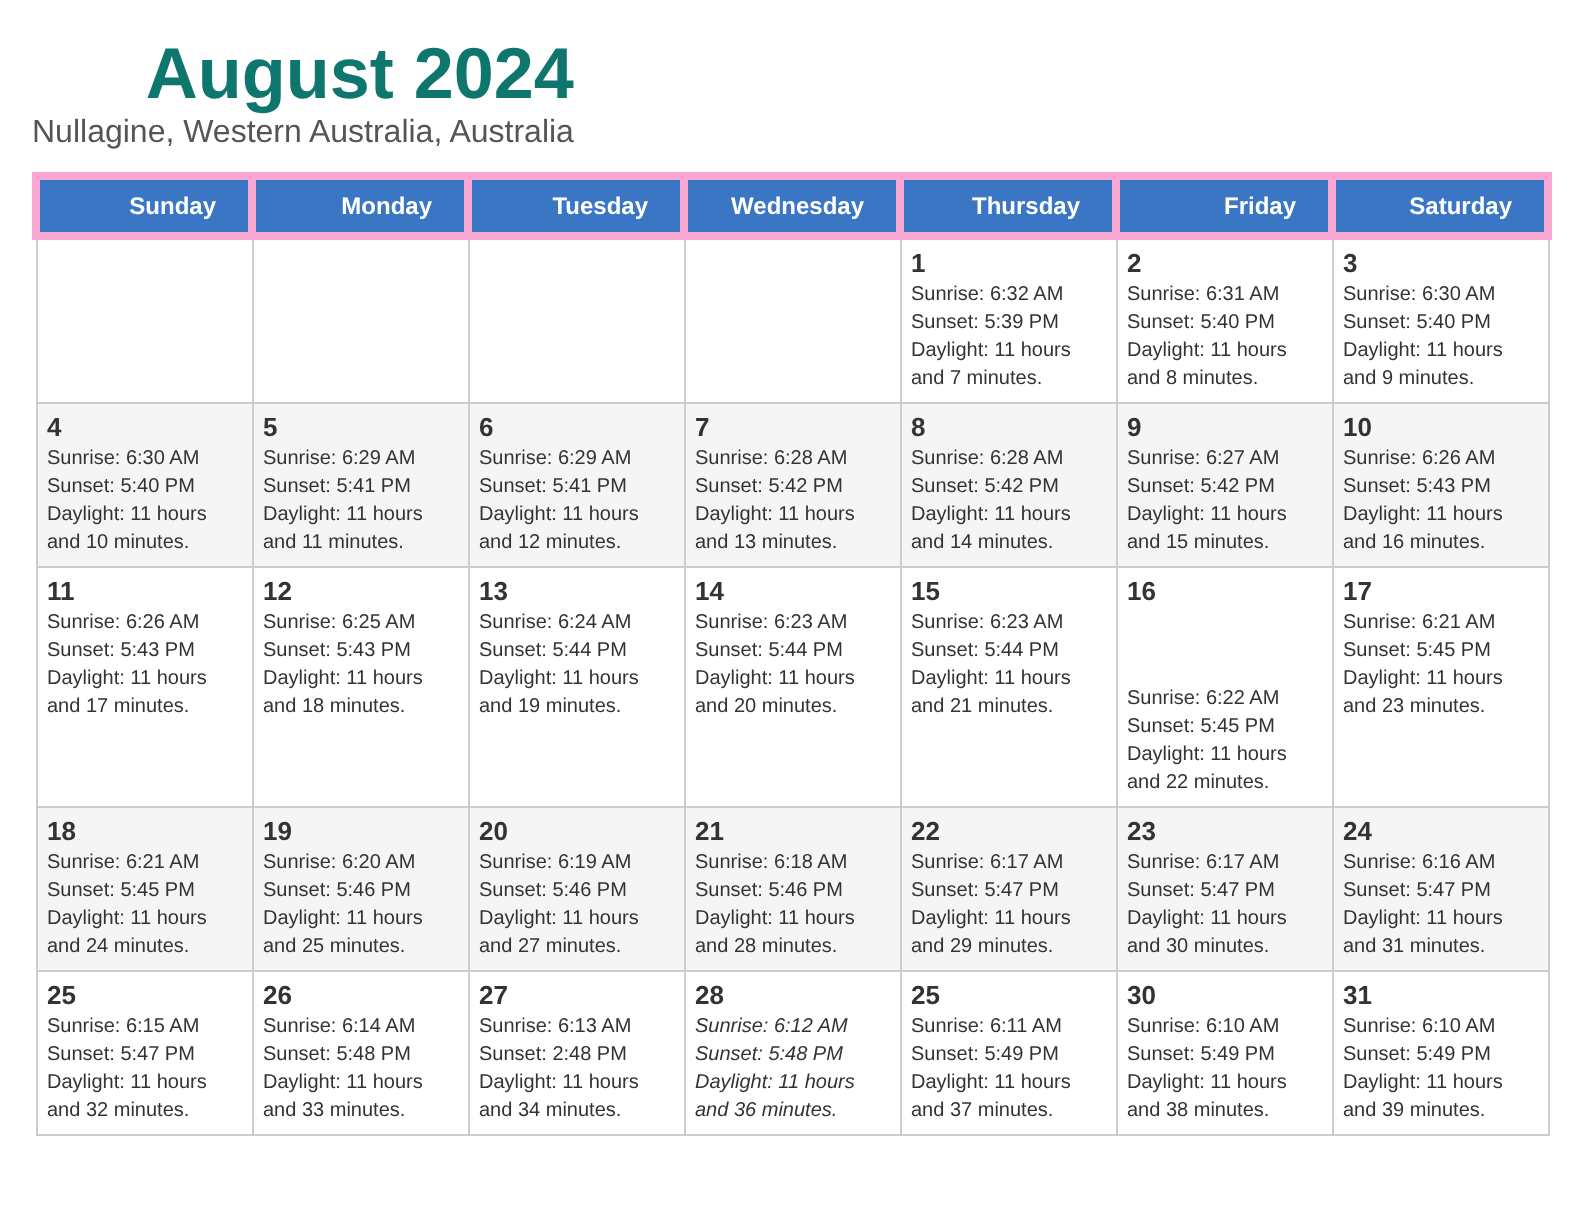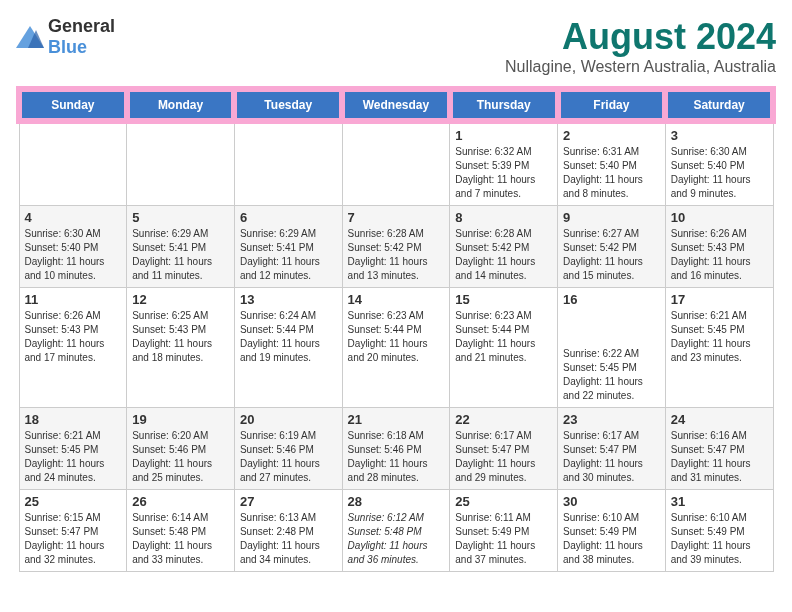--- a/index.html
+++ b/index.html
@@ -39,24 +39,24 @@
     }
     table {
       width: 100%;
       border-collapse: collapse;
       font-size: 11px;
     }
     thead tr th {
       background-color: #3a76c4;
       color: #fff;
       padding: 6px 16px;
-      text-align: center;
+      text-align: right;
       font-size: 12px;
       font-weight: bold;
-      border: 6px solid #f9a8d4;
+      border: 4px solid #f9a8d4;
     }
     tbody tr td {
       border: 1px solid #ccc;
       padding: 4px 5px;
       vertical-align: top;
       height: 80px;
       background: #fff;
       width: 14.28%;
     }
     tbody tr:nth-child(even) td {
@@ -75,30 +75,20 @@
       line-height: 1.4;
     }
     .empty-cell {
       background: #fff;
     }
   </style>
 </head>
 <body>
 
 <div class="header-section">
-  <div class="logo">
-    <svg class="logo-icon" viewBox="0 0 28 22" xmlns="http://www.w3.org/2000/svg">
-      <polygon points="14,0 28,22 0,22" fill="#4a90d9" opacity="0.85"></polygon>
-      <polygon points="20,4 28,22 12,22" fill="#2a5fa8" opacity="0.7"></polygon>
-    </svg>
-    <div>
-      <span style="font-size:18px;font-weight:bold;color:#333;">General</span><br>
-      <span style="font-size:18px;font-weight:bold;color:#4a90d9;">Blue</span>
-    </div>
-  </div>
   <div class="title-section">
     <div class="main-title">August 2024</div>
     <div class="subtitle">Nullagine, Western Australia, Australia</div>
   </div>
 </div>
 
 <table>
   <thead>
     <tr id="header-row">
     <th>Sunday</th>

